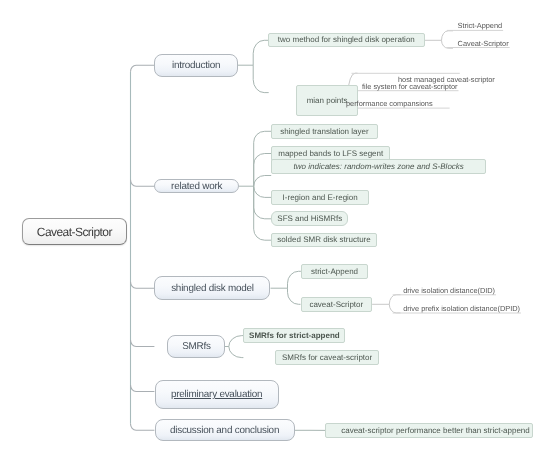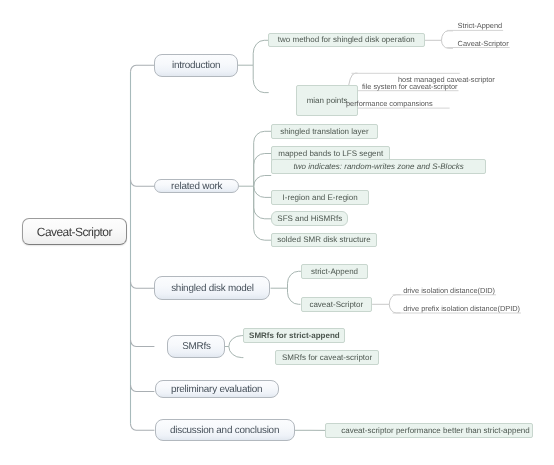--- a/index.html
+++ b/index.html
@@ -84,21 +84,21 @@
       <path d="M 392.6875 294.796875 L 496.03125 294.796875" fill="none" stroke="#d4d4d4" stroke-width="1"></path>
       <path d="M 392.6875 313 L 520.9375 313" fill="none" stroke="#d4d4d4" stroke-width="1"></path>
     </svg>
 
   <div class="node n-root" style="left:21.7px;top:217.9px;width:105.3px;height:27.4px;">Caveat-Scriptor</div>
 
   <div class="node n-l1" style="left:154.4px;top:53.6px;width:83.6px;height:23.2px;">introduction</div>
   <div class="node n-l1" style="left:154.4px;top:179px;width:84.6px;height:14px;">related work</div>
   <div class="node n-l1" style="left:154.4px;top:276.2px;width:116.1px;height:23.9px;">shingled disk model</div>
   <div class="node n-l1" style="left:154.4px;top:335.1px;width:58px;height:22.8px;margin-left:13px;">SMRfs</div>
-  <div class="node n-l1" style="left:154.5px;top:380px;width:124.2px;height:18px;">preliminary evaluation</div>
+  <div class="node n-l1" style="left:154.5px;top:380px;width:124.2px;height:29px;text-decoration:underline;">preliminary evaluation</div>
   <div class="node n-l1" style="left:154.5px;top:419.3px;width:140.1px;height:21.9px;">discussion and conclusion</div>
 
   <div class="node n-l2" style="left:268px;top:32.5px;width:156.6px;height:14.8px;">two method for shingled disk operation</div>
   <div class="node n-l2" style="left:268.7px;top:85.4px;width:62.8px;height:31px;margin-left:27px;">mian points</div>
 
   <div class="node n-l2" style="left:271.2px;top:123.9px;width:106.4px;height:14.8px;">shingled translation layer</div>
   <div class="node n-l2" style="left:271.2px;top:146.1px;width:119.1px;height:14.8px;">mapped bands to LFS segent</div>
   <div class="node n-l2" style="left:271.2px;top:159px;width:215px;height:14.8px;font-style:italic;">two indicates: random-writes zone and S-Blocks</div>
   <div class="node n-l2" style="left:271.2px;top:190.0px;width:98px;height:14.8px;">I-region and E-region</div>
   <div class="node n-l2" style="left:271.2px;top:211.4px;width:77.2px;height:14.8px;border-radius:6px;">SFS and HiSMRfs</div>

